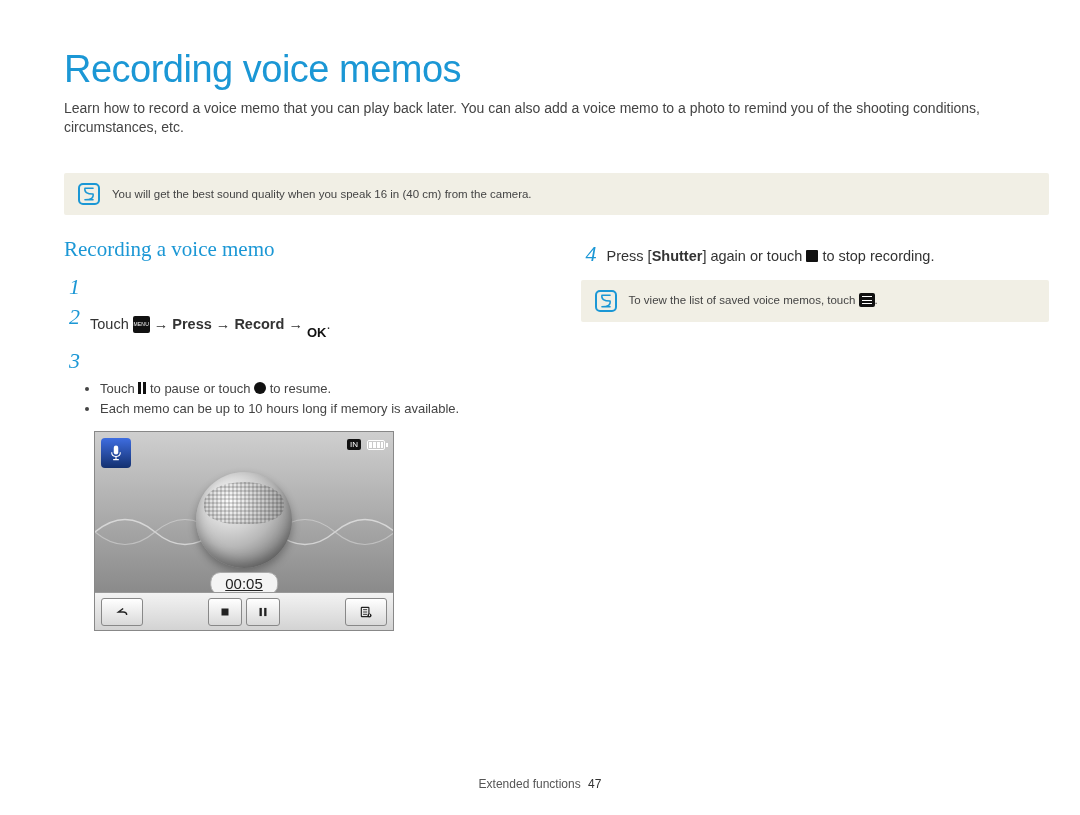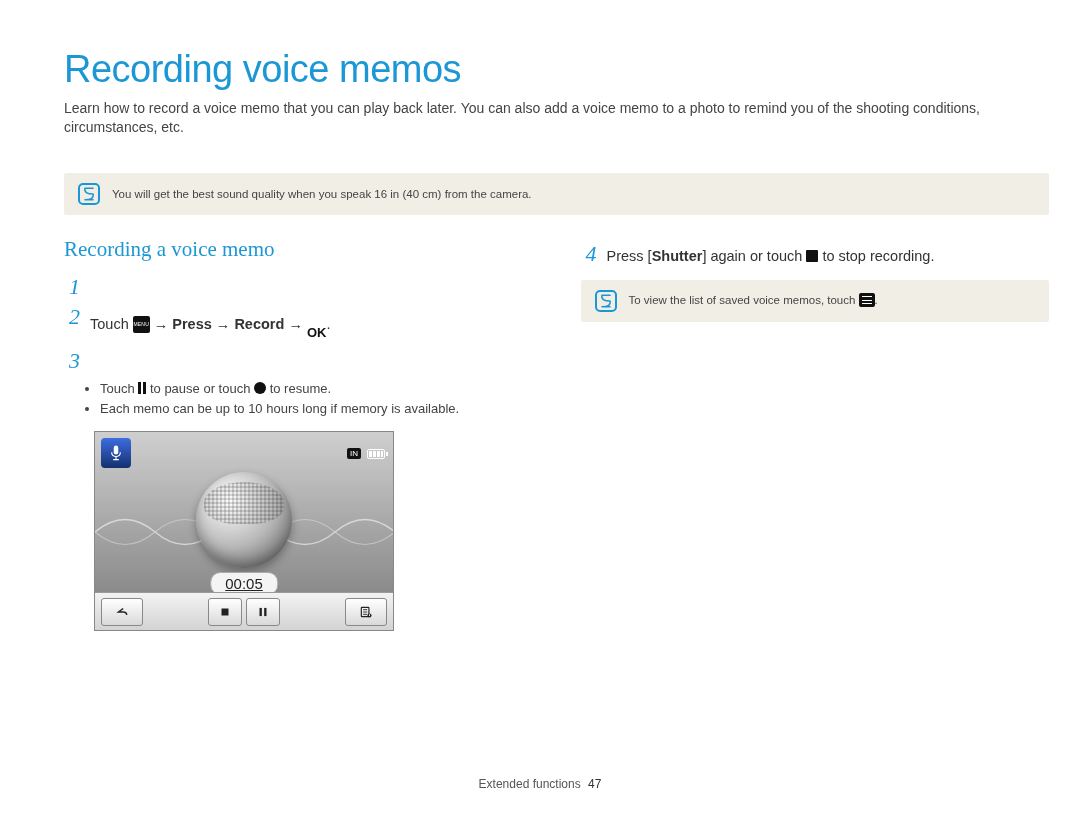--- a/index.html
+++ b/index.html
@@ -178,21 +178,21 @@
     position: absolute;
     top: 6px; left: 6px;
     width: 30px; height: 30px;
     background: linear-gradient(#3e6de0,#13306f);
     border-radius: 4px;
     display:flex;align-items:center;justify-content:center;
   }
   .shot-top-left svg { width: 18px; height: 18px; }
   .shot-top-right {
     position: absolute;
-    top: 16px; right: 8px;
+    top: 7px; right: 8px;
     display: flex; gap: 6px;
     align-items: center;
   }
   .in-badge {
     font-size: 8px; color:#fff; background:#111; padding:1px 3px; border-radius:2px;
   }
   .batt {
     width: 18px; height: 10px;
     border: 1.5px solid #fff;
     border-radius: 2px; position: relative;

